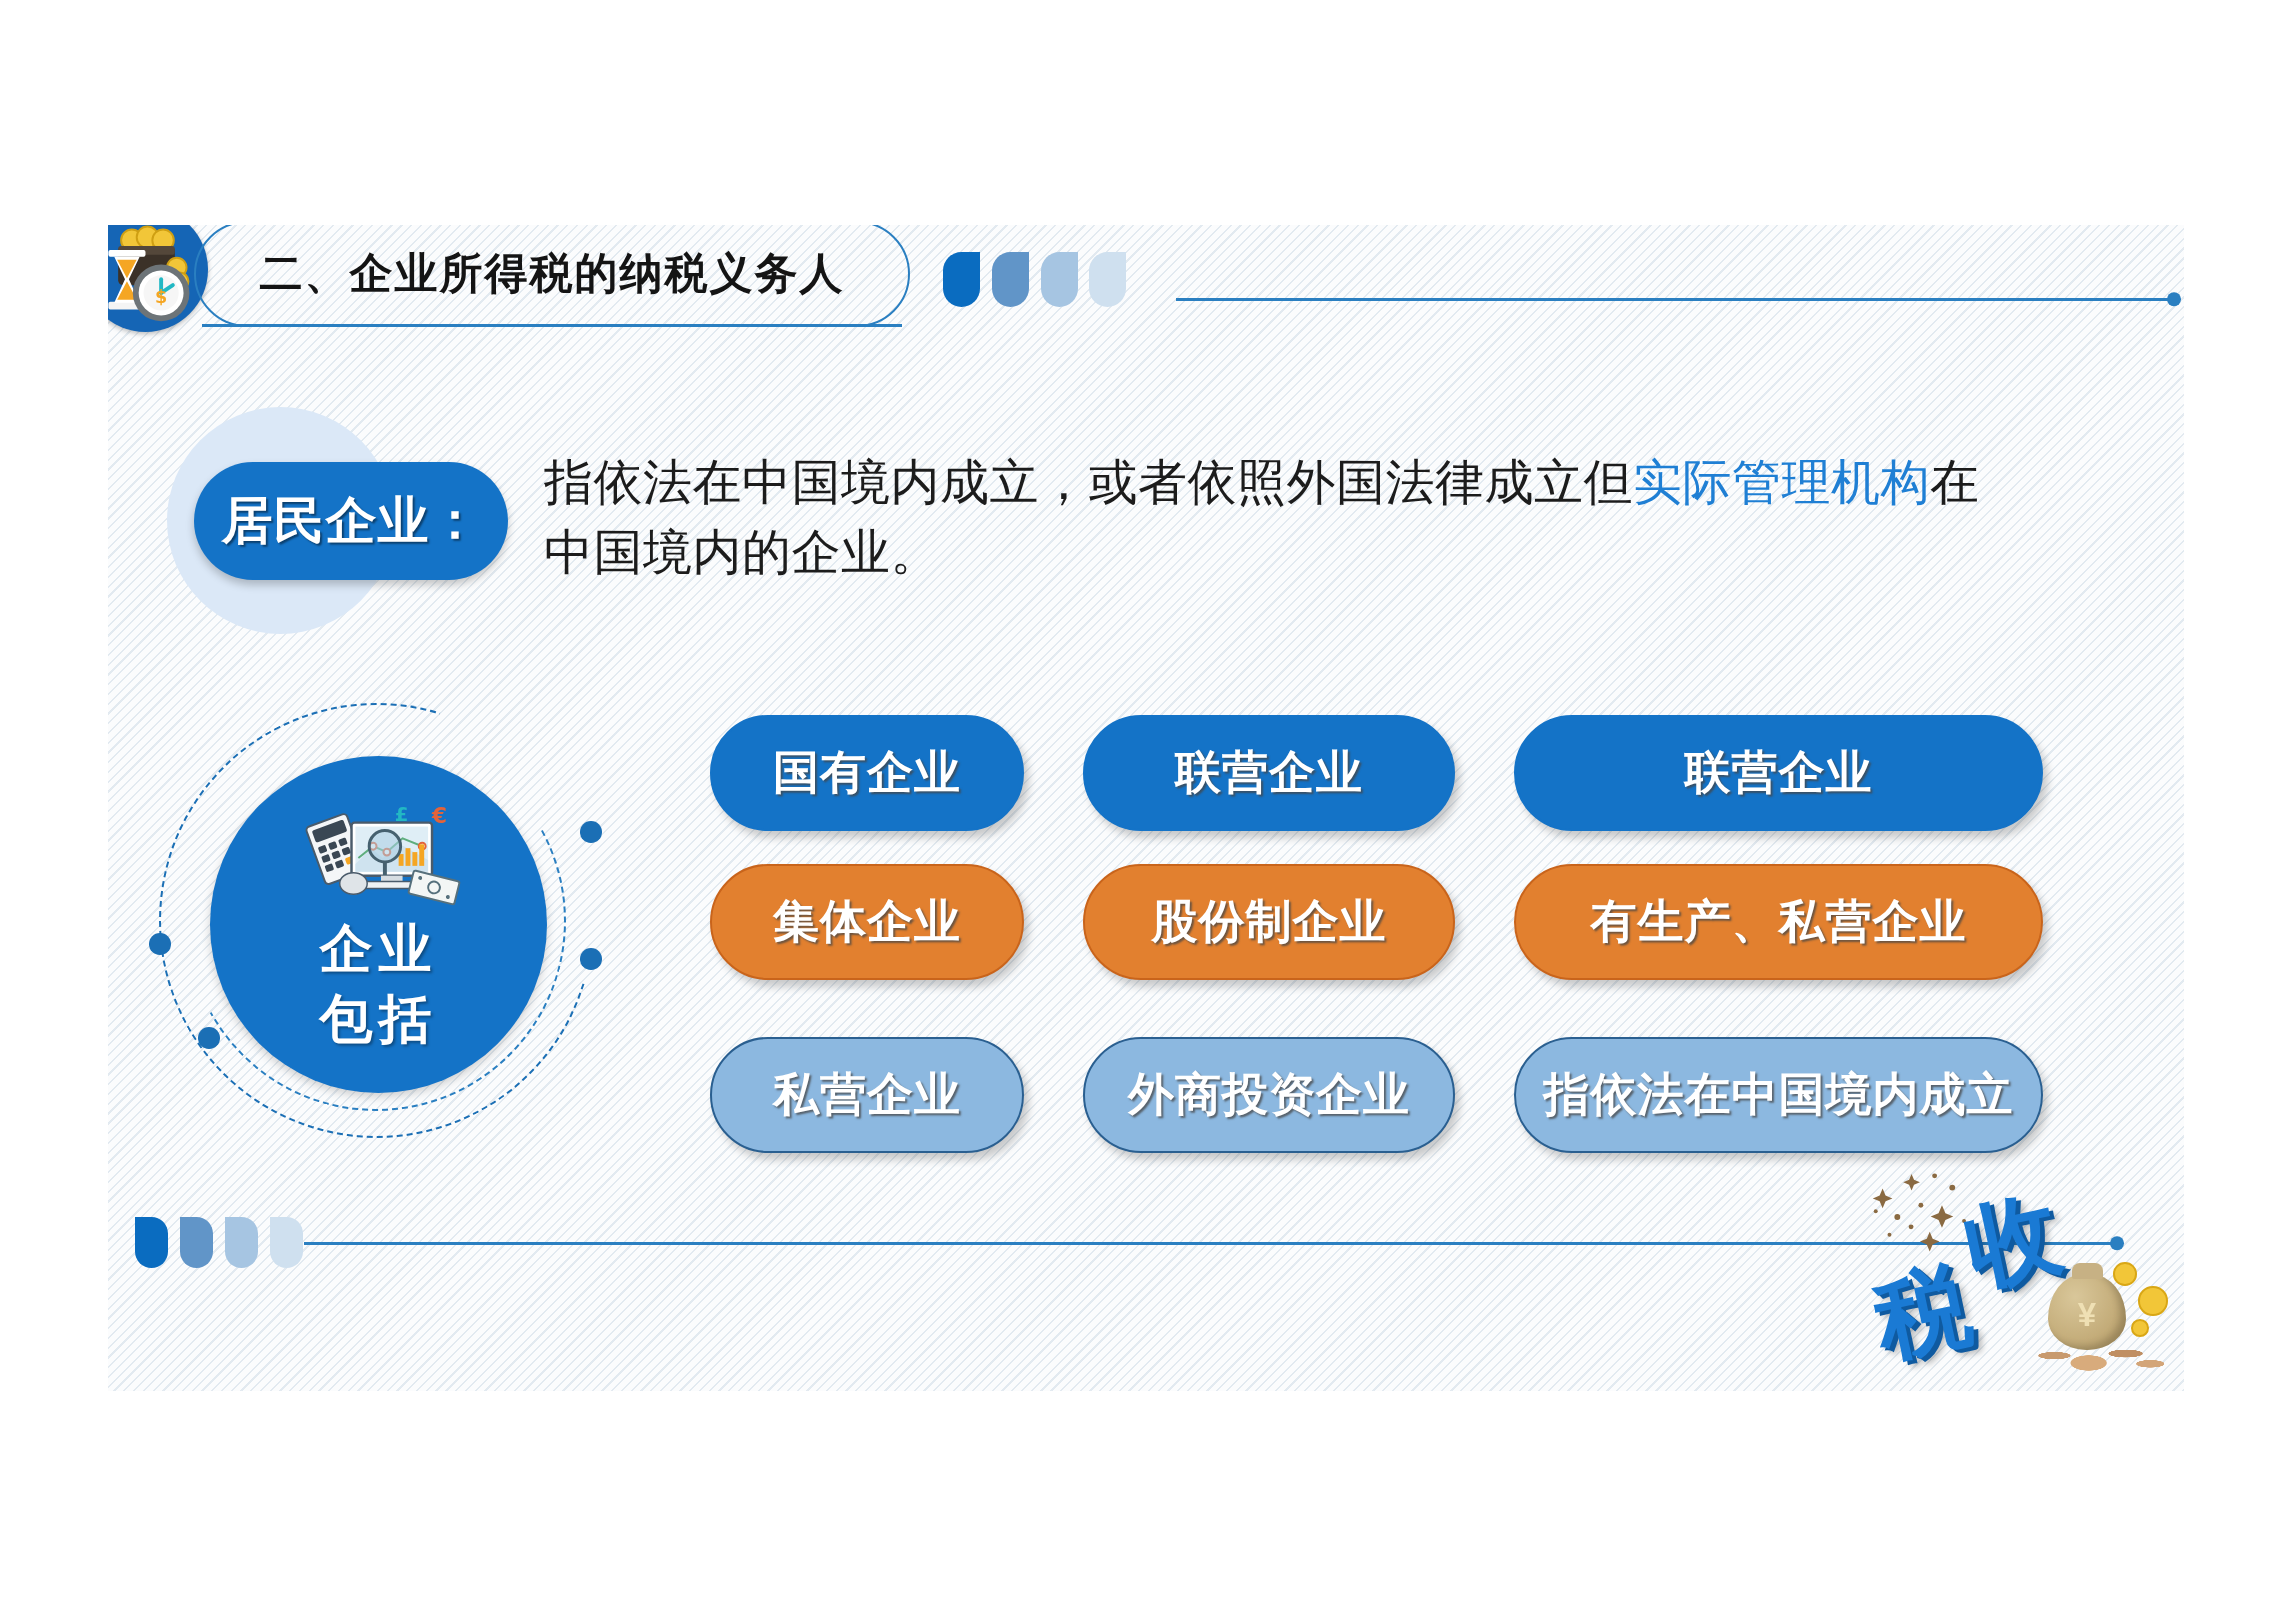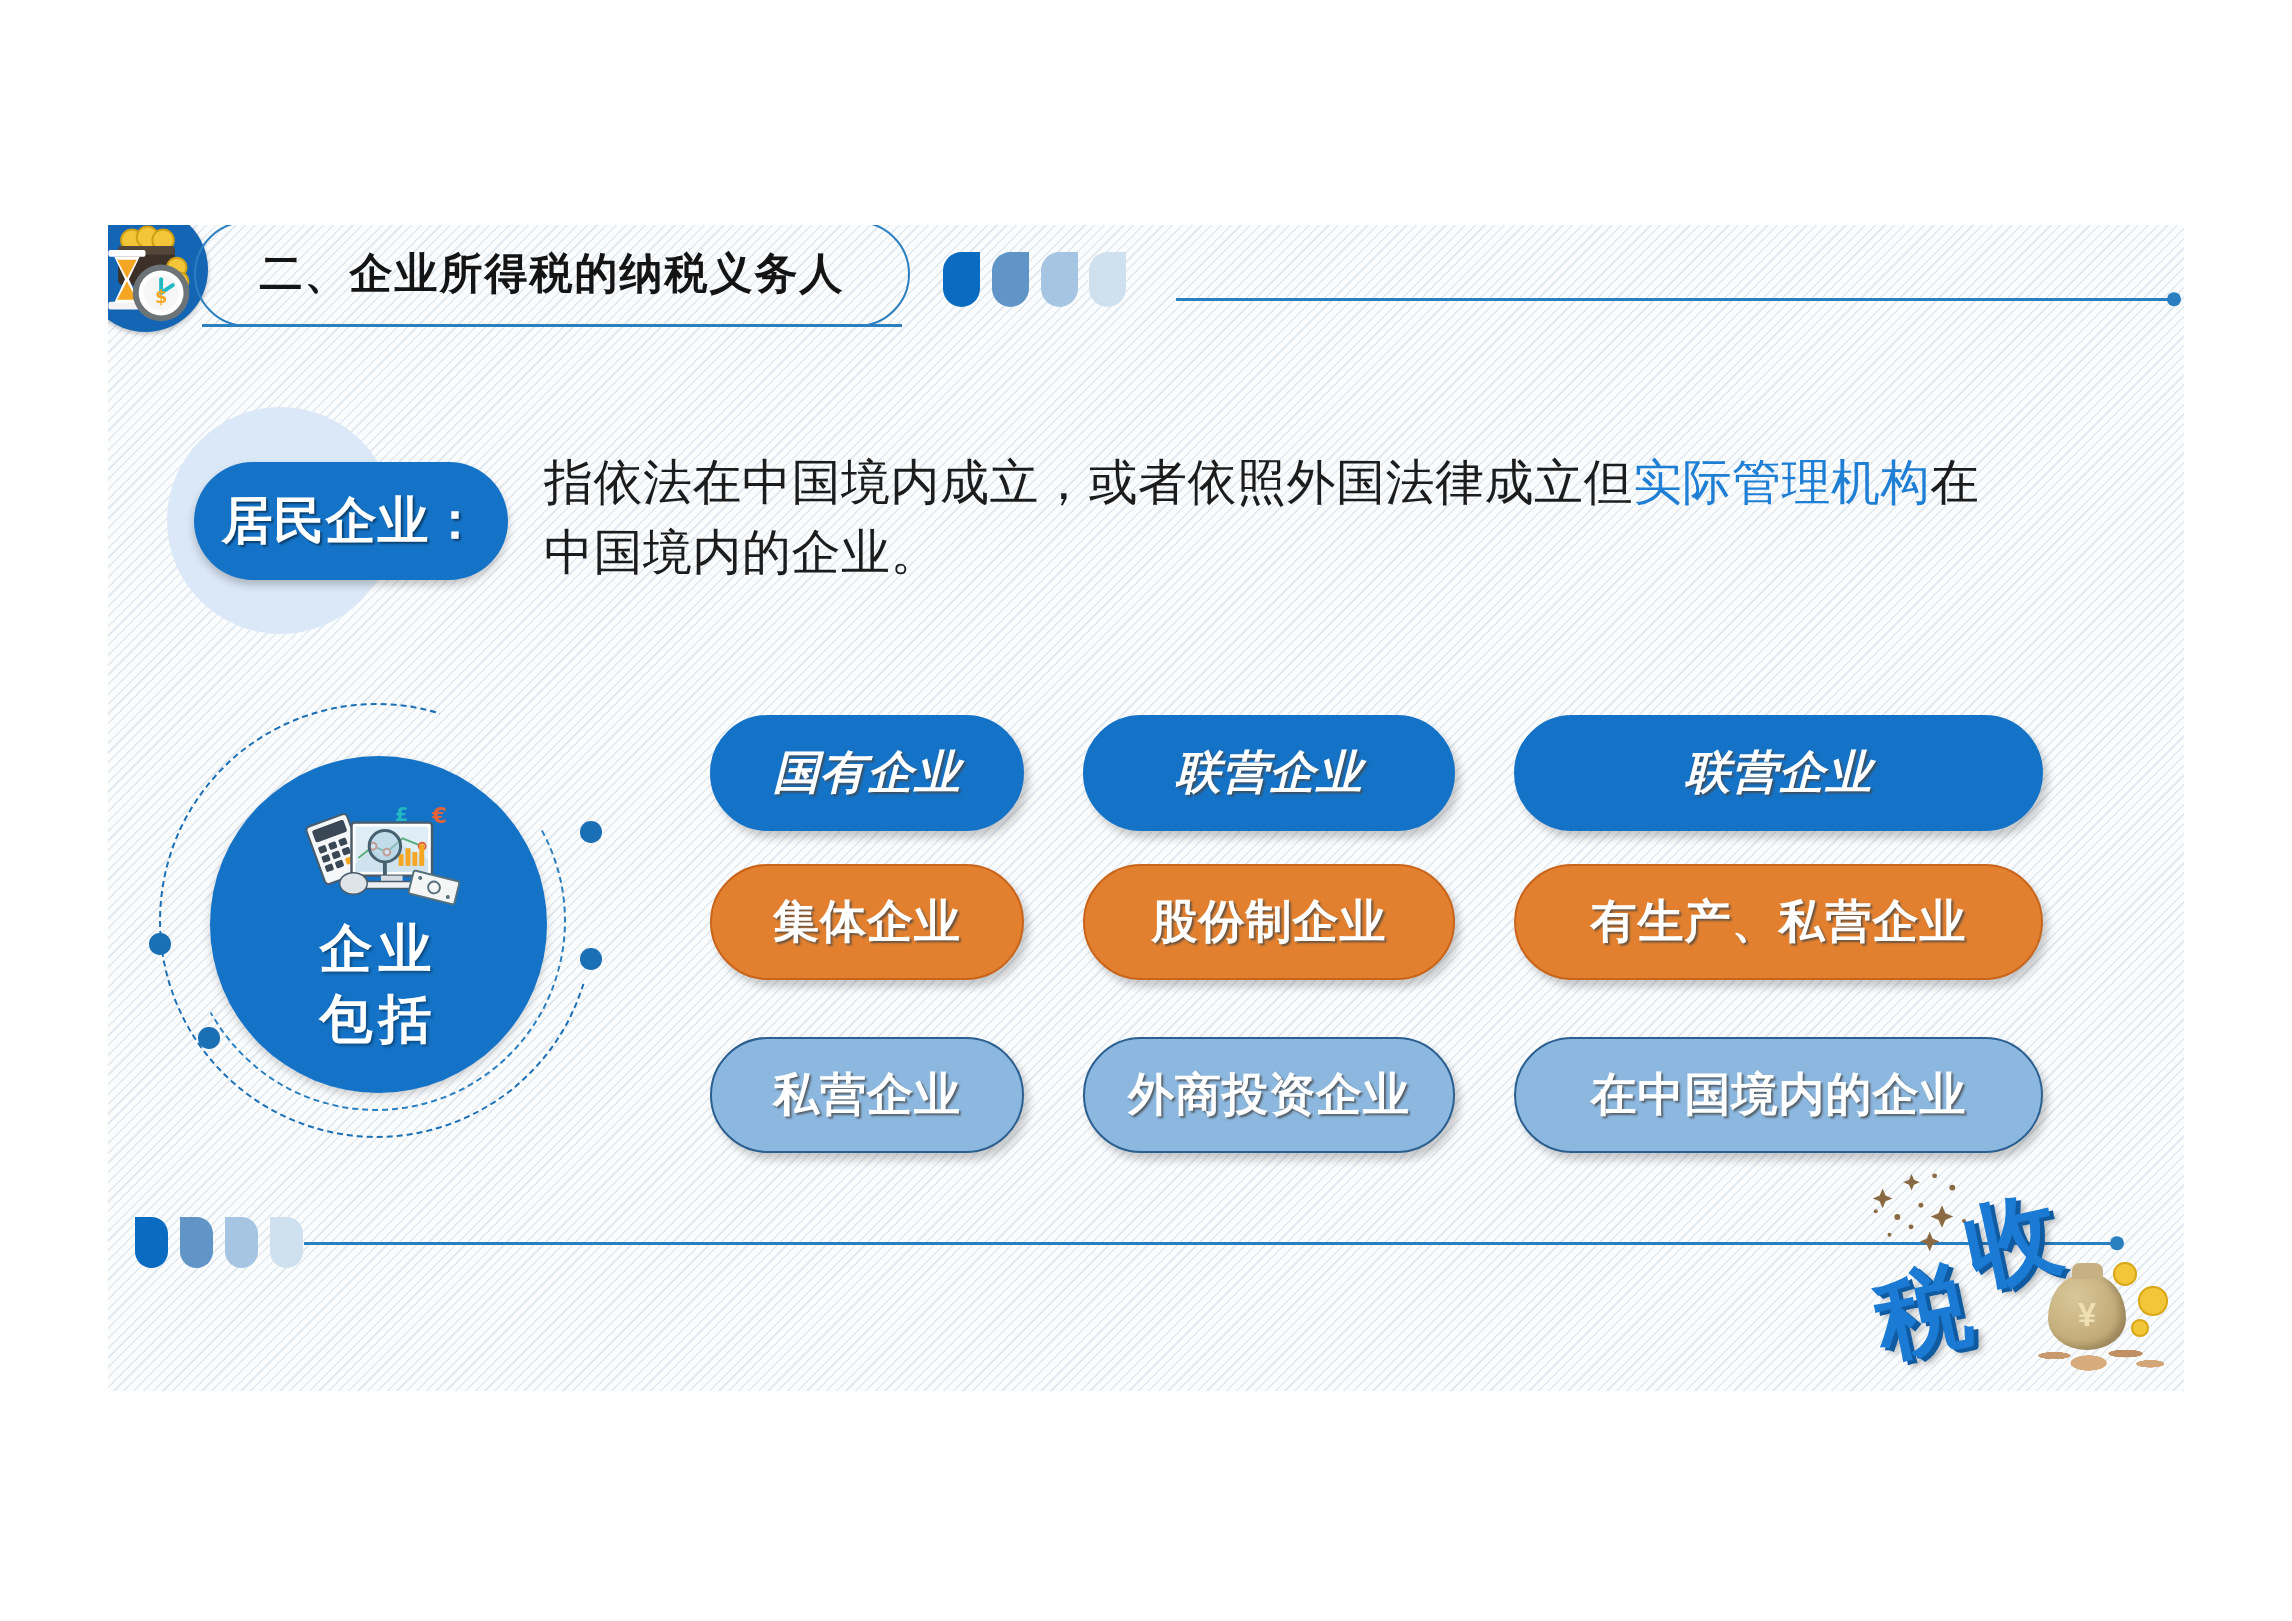--- a/index.html
+++ b/index.html
@@ -156,21 +156,21 @@
     font-size:46px;font-weight:700;color:#ffffff;letter-spacing:1px;
     white-space:nowrap;
     text-shadow:2px 2px 2px rgba(70,70,70,.75);
   }
   .pill.c0{width:314px;}
   .pill.c1{width:372px;}
   .pill.c2{width:529px;}
   .gap0{width:59px;}
   .gap1{width:59px;}
 
-  .pill.blue{background:#1473c7;border:2px solid #1473c7;font-style:italic;}
+  .pill.blue{background:#1473c7;border:2px solid #1473c7;}
   .pill.orange{background:#e2802f;border:2.9px solid #c9641b;}
   .pill.lblue{background:#8cb8e0;border:2.9px solid #2a5f90;margin-top:24px;}
 
   
   #bottom-leaves{left:27.4px;top:992px;}
   #bottom-leaves .leaf{width:33px;height:51px;border-radius:0 25.5px 25.5px 25.5px;}
   #bottom-line{position:absolute;left:196px;top:1017px;width:1813px;}
 
   
   #tax-art{position:absolute;left:1754px;top:941px;width:323px;height:225px;}
@@ -376,21 +376,21 @@
     <div class="prow" id="prow2">
       <div class="pill lblue c0">
         <span>私营企业</span>
       </div>
       <div class="gap0"></div>
       <div class="pill lblue c1">
         <span>外商投资企业</span>
       </div>
       <div class="gap1"></div>
       <div class="pill lblue c2">
-        <span>在中国境内的企业</span>
+        <span>指依法在中国境内成立</span>
       </div>
     </div>
   </div>
 
   <div class="leafrow" id="bottom-leaves">
     <div class="leaf"></div>
     <div class="leaf"></div>
     <div class="leaf"></div>
     <div class="leaf"></div>
   </div>

